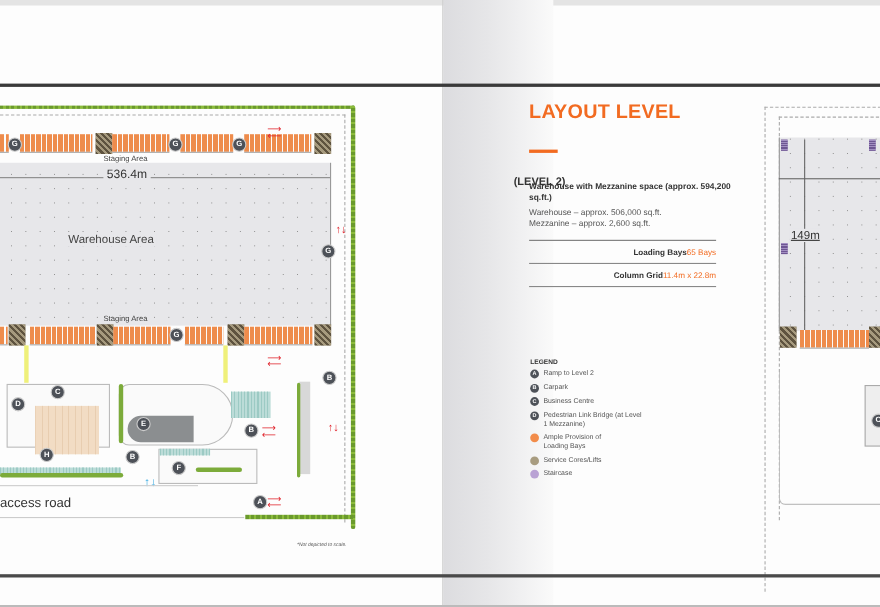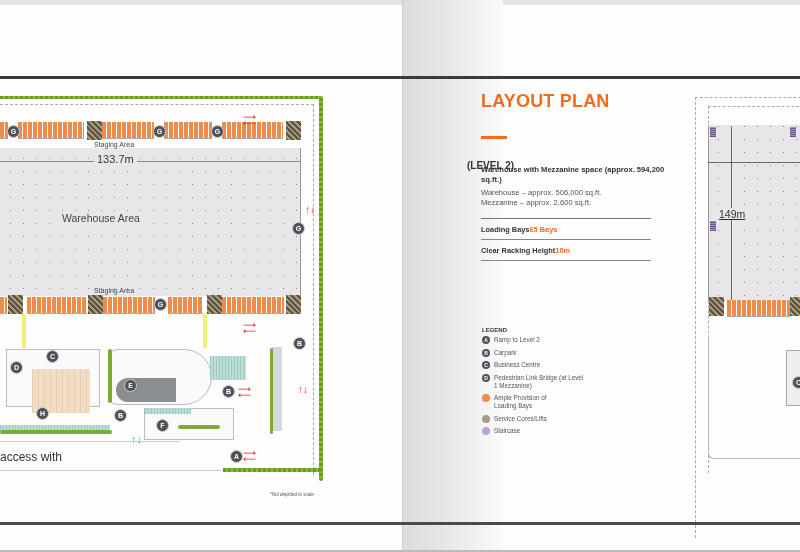--- a/index.html
+++ b/index.html
@@ -34,23 +34,23 @@
   .grey-area{position:absolute;background:#8b8e90;border-radius:30px 0 0 30px;}
   .yellow-bridge{position:absolute;background:#eff07a;}
 
   
   .title{position:absolute;left:481px;top:91px;font-size:18px;font-weight:bold;color:#f26b21;letter-spacing:0.2px;}
   .subtitle{position:absolute;left:467px;top:112px;font-size:10px;font-weight:bold;color:#333;margin-top:48px;}
   .accent-bar{position:absolute;left:481px;top:136px;width:26px;height:3px;background:#f26b21;}
   .desc-bold{position:absolute;left:481px;top:165px;font-size:7.6px;font-weight:bold;color:#333;line-height:10px;width:190px;}
   .desc{position:absolute;left:481px;top:188px;font-size:7.6px;color:#555;line-height:9.5px;}
   .specs{position:absolute;left:481px;top:218px;width:170px;border-top:1px solid #777;}
-  .spec-row{display:flex;justify-content:flex-start;height:20px;align-items:center;border-bottom:1px solid #888;font-size:7.4px;}
+  .spec-row{display:flex;justify-content:flex-end;height:20px;align-items:center;border-bottom:1px solid #888;font-size:7.4px;}
   .spec-label{font-weight:bold;color:#333;}
-  .spec-val{font-weight:bold;color:#f26b21;}
+  .spec-val{font-weight:normal;color:#f26b21;}
   .legend{position:absolute;left:482px;top:327px;width:170px;}
   .legend-title{font-size:6px;font-weight:bold;color:#333;margin-bottom:3px;}
   .legend-item{display:flex;align-items:flex-start;font-size:6.3px;color:#555;line-height:8px;margin-bottom:4.5px;}
   .legend-dot{width:8px;height:8px;border-radius:50%;margin-right:4px;flex:none;color:#fff;font-size:5px;font-weight:bold;text-align:center;line-height:8px;}
 
   
   .rp-outer{position:absolute;left:695px;top:97px;width:110px;height:440px;border-left:1px dashed #aaa;border-top:1px dashed #aaa;}
   .rp-inner{position:absolute;left:708px;top:106px;width:100px;height:366px;border-left:1px dashed #aaa;border-top:1px dashed #aaa;}
   .rp-wh{position:absolute;left:708px;top:125px;width:92px;height:176px;background:#e7e7ea;border-left:1px solid #999;
     background-image:radial-gradient(#888 0.7px,transparent 0.8px);background-size:13px 13px;background-position:3px 8px;}
@@ -82,21 +82,21 @@
   <div class="bays" style="left:222px;top:122px;width:61px;"></div>
   <div class="core" style="left:286px;top:121px;"></div>
   <div class="marker" style="left:7px;top:125px;">G</div>
   <div class="marker" style="left:153px;top:125px;">G</div>
   <div class="marker" style="left:211px;top:125px;">G</div>
   <div class="arrow-r" style="left:243px;top:114px;">⟶<br>⟵</div>
 
   <div class="warehouse"></div>
   <div class="staging" style="left:94px;top:141px;">Staging Area</div>
   <div class="dim-line" style="left:0;top:161px;width:300px;"></div>
-  <div class="dim" style="left:94px;top:153px;">133.7m</div>
+  <div class="dim" style="left:94px;top:153px;">536.4m</div>
   <div class="wh-label" style="left:60px;top:212px;">Warehouse Area</div>
   <div class="marker" style="left:292px;top:222px;">G</div>
   <div class="arrow-r" style="left:305px;top:205px;font-size:10px;line-height:10px;">↑↓</div>
   <div class="staging" style="left:94px;top:287px;">Staging Area</div>
 
   <div class="core" style="left:8px;top:295px;"></div>
   <div class="bays" style="left:0;top:297px;width:7px;"></div>
   <div class="bays" style="left:27px;top:297px;width:60px;"></div>
   <div class="core" style="left:88px;top:295px;"></div>
   <div class="bays" style="left:103px;top:297px;width:52px;"></div>
@@ -129,46 +129,46 @@
   <div class="hedge" style="left:270px;top:348px;width:3px;height:86px;"></div>
   <div class="arrow-r" style="left:298px;top:385px;font-size:10px;line-height:10px;">↑↓</div>
 
   <div class="lower-block" style="left:144px;top:408px;width:88px;height:30px;"></div>
   <div class="lightblue" style="left:145px;top:408px;width:46px;height:6px;"></div>
   <div class="hedge" style="left:178px;top:425px;width:42px;height:4px;"></div>
   <div class="marker" style="left:156px;top:419px;">F</div>
   <div class="marker" style="left:114px;top:409px;">B</div>
   <div class="arrow-b" style="left:131px;top:435px;">↑↓</div>
 
-  <div class="road-text" style="left:0;top:450px;">access with</div>
+  <div class="road-text" style="left:0;top:450px;">access road</div>
   <div class="dim-line" style="left:0;top:441px;width:180px;background:#ccc;"></div>
   <div class="dim-line" style="left:0;top:470px;width:222px;background:#ccc;"></div>
   <div class="marker" style="left:230px;top:450px;">A</div>
   <div class="arrow-r" style="left:243px;top:450px;">⟶<br>⟵</div>
 
   <div class="note" style="left:270px;top:492px;">*Not depicted to scale.</div>
 </div>
 
-<div class="title">LAYOUT PLAN</div>
+<div class="title">LAYOUT LEVEL</div>
 <div class="subtitle">(LEVEL 2)</div>
 <div class="accent-bar"></div>
 <div class="desc-bold">Warehouse with Mezzanine space (approx. 594,200 sq.ft.)</div>
 <div class="desc">
   <div>Warehouse – approx. 506,000 sq.ft.</div>
   <div>Mezzanine – approx. 2,600 sq.ft.</div>
 </div>
 
 <div class="specs">
   <div class="spec-row">
     <span class="spec-label">Loading Bays</span>
     <span class="spec-val">65 Bays</span>
   </div>
   <div class="spec-row">
-    <span class="spec-label">Clear Racking Height</span>
-    <span class="spec-val">10m</span>
+    <span class="spec-label">Column Grid</span>
+    <span class="spec-val">11.4m x 22.8m</span>
   </div>
 </div>
 
 <div class="legend">
   <div class="legend-title">LEGEND</div>
   <div class="legend-item">
     <span class="legend-dot" style="background:#4d5158;">A</span>
     <span>Ramp to Level 2</span>
   </div>
   <div class="legend-item">

